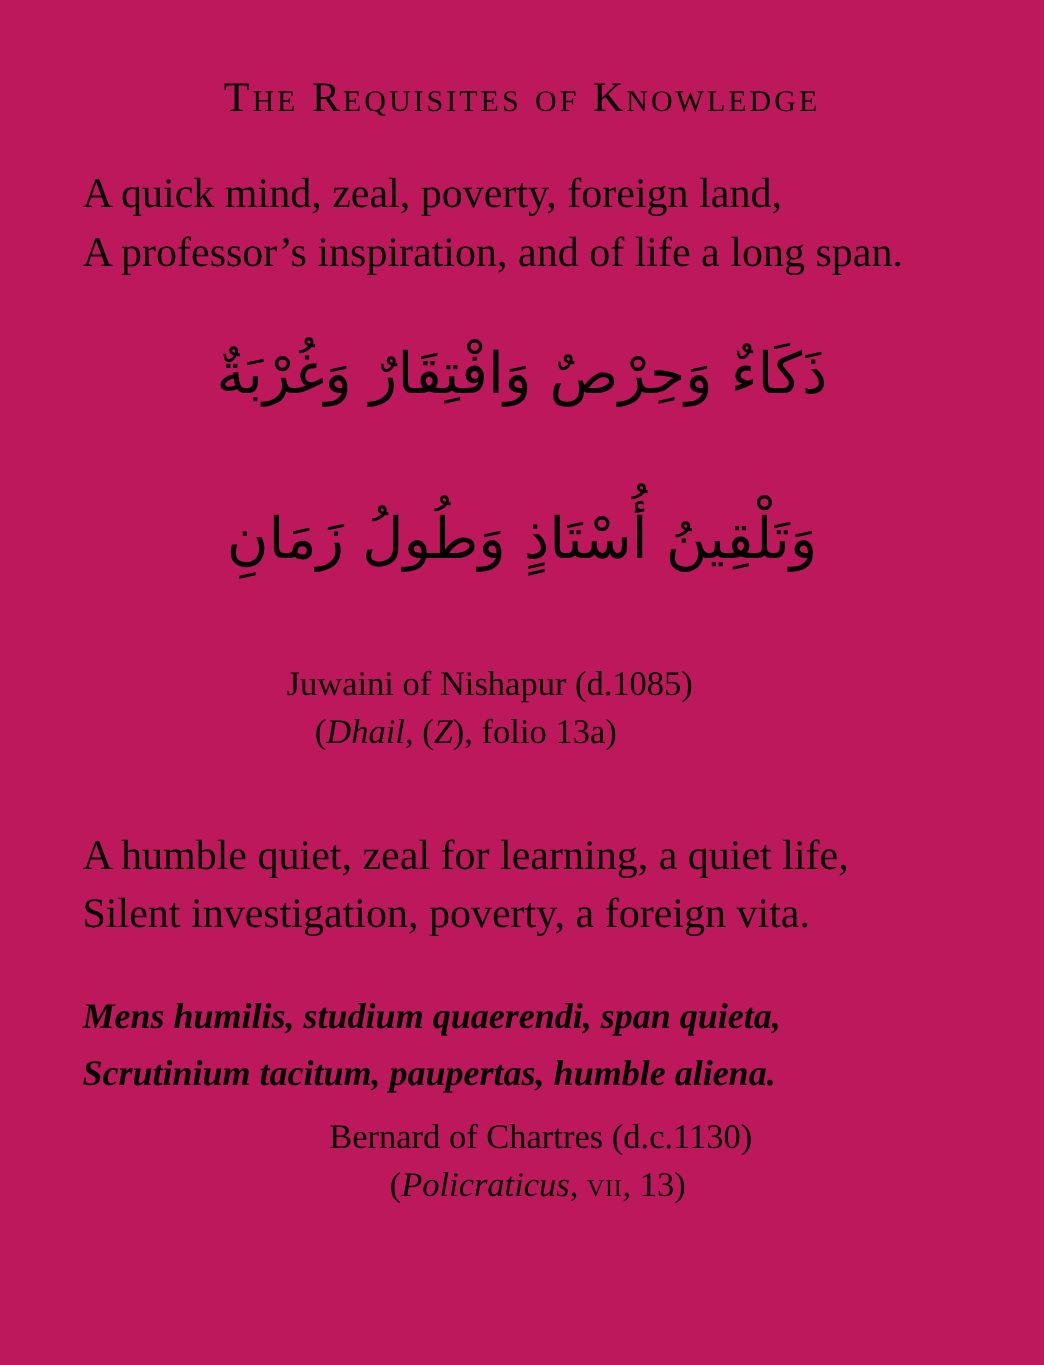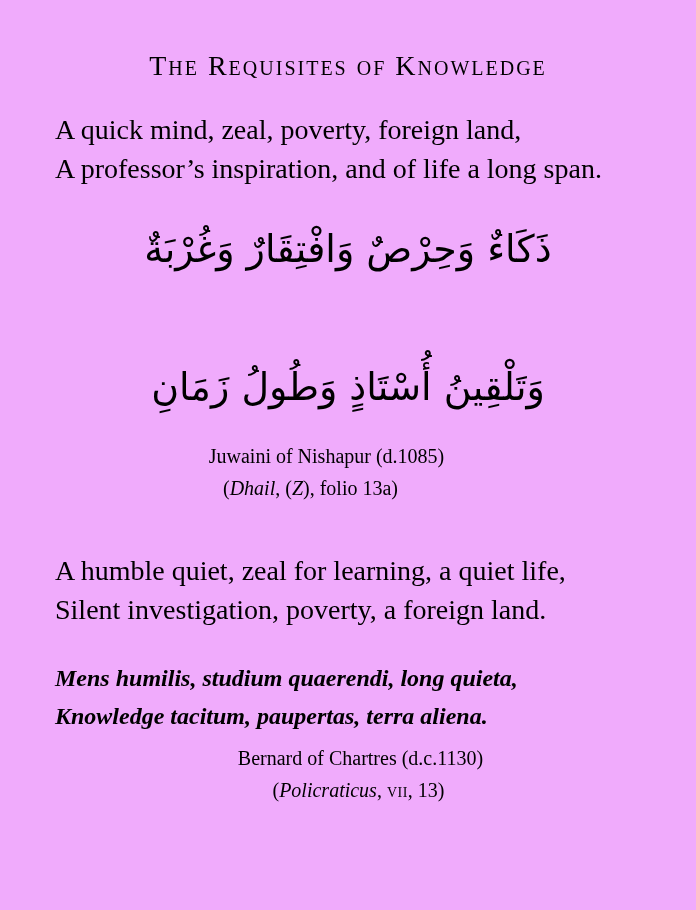--- a/index.html
+++ b/index.html
@@ -13,21 +13,21 @@
     position: relative;
     overflow: hidden;
     font-family: "Liberation Serif", "DejaVu Serif", serif;
     color: #000000;
     -webkit-font-smoothing: antialiased;
   }
 
   .page {
     position: absolute;
     inset: 0;
-    background: #f0abfc;
+    background: #be185d;
   }
 
   
   .title {
     position: absolute;
     top: 51px;
     left: 0;
     width: 696px;
     text-align: center;
     font-size: 28px;
@@ -70,29 +70,29 @@
     left: 0;
     width: 696px;
     direction: rtl;
     text-align: center;
     font-family: "DejaVu Sans", sans-serif;
     font-size: 38px;
     line-height: 1.45;
     white-space: nowrap;
   }
   #arabic-line-1 { top: 222px; }
-  #arabic-line-2 { top: 332px; margin-top: 28px; }
+  #arabic-line-2 { top: 332px; }
 
   
   .attribution {
     position: absolute;
     width: 647px;
     left: 0;
     text-align: center;
-    font-size: 20px;
+    font-size: 23px;
     line-height: 32px;
   }
   #attribution-juwaini { top: 440px; }
   #attribution-bernard { top: 742px; margin-left: 32px; }
 
   .attribution .src-line {
     white-space: nowrap;
   }
   .attribution .author-line {
     white-space: nowrap;
@@ -124,26 +124,26 @@
 
   <div class="arabic" id="arabic-line-2">وَتَلْقِينُ أُسْتَاذٍ وَطُولُ زَمَانِ</div>
 
   <div class="attribution" id="attribution-juwaini">
     <div class="author-line">Juwaini of Nishapur (d.1085)</div>
     <div class="src-line"><span>(</span><span class="it">Dhail</span><span>, (</span><span class="it">Z</span><span>), folio 13a)</span></div>
   </div>
 
   <div class="verse" id="verse-english-2">
     <div class="line">A humble quiet, zeal for learning, a quiet life,</div>
-    <div class="line">Silent investigation, poverty, a foreign land.</div>
+    <div class="line">Silent investigation, poverty, a foreign vita.</div>
   </div>
 
   <div class="verse-latin" id="verse-latin-1">
-    <div class="line">Mens humilis, studium quaerendi, long quieta,</div>
-    <div class="line">Knowledge tacitum, paupertas, terra aliena.</div>
+    <div class="line">Mens humilis, studium quaerendi, span quieta,</div>
+    <div class="line">Scrutinium tacitum, paupertas, humble aliena.</div>
   </div>
 
   <div class="attribution" id="attribution-bernard">
     <div class="author-line">Bernard of Chartres (d.c.1130)</div>
     <div class="src-line"><span>(</span><span class="it">Policraticus</span><span>, </span><span class="sc">vii</span><span>, 13)</span></div>
   </div>
 
 </div>
 
 </body></html>

